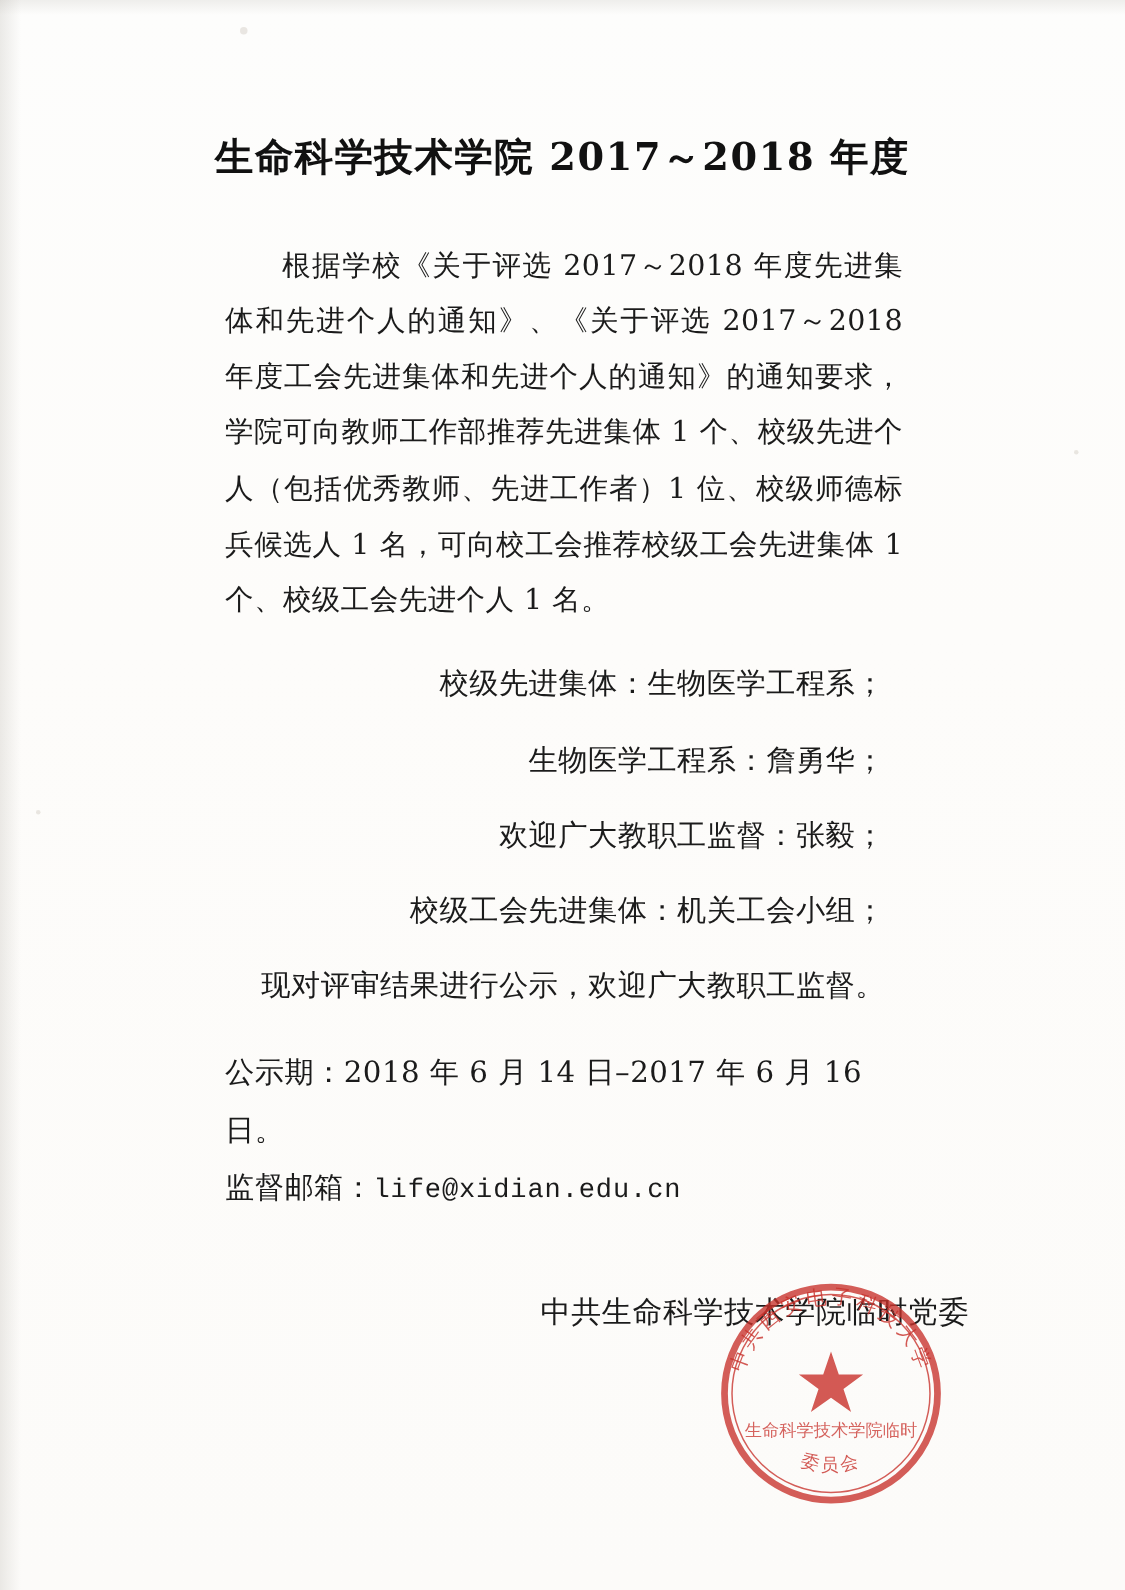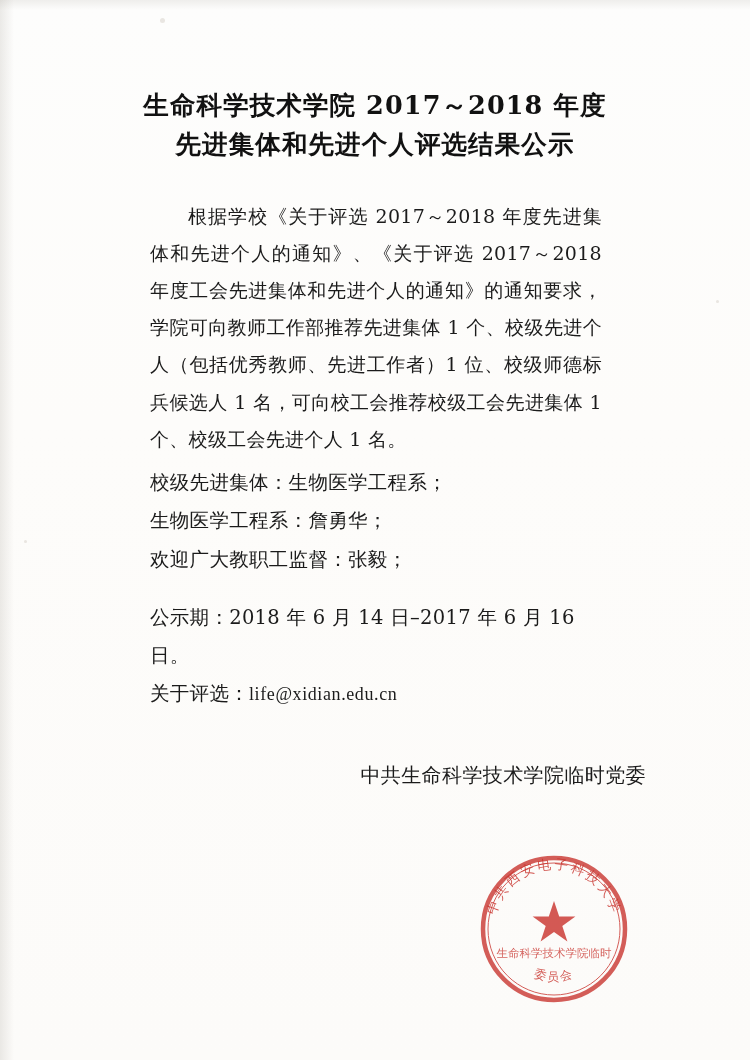--- a/index.html
+++ b/index.html
@@ -61,41 +61,42 @@
     line-height: 1.96;
     text-align: justify;
     text-justify: inter-ideograph;
     letter-spacing: .3px;
     color: #1b1b1b;
   }
   p.indent {
     text-indent: 2em;
   }
   p.list-item {
-    margin: 0;
+    margin: 12px;
     font-size: 19.5px;
     line-height: 1.96;
     letter-spacing: .3px;
     color: #1b1b1b;
+    text-align: right;
   }
 
   .gap-sm { height: 6px; }
 
   .footer-block {
     margin-top: 20px;
     padding: 0 148px 0 150px;
   }
   .footer-line {
     font-size: 19.5px;
     line-height: 1.95;
     letter-spacing: .3px;
     color: #1b1b1b;
   }
   .mono {
-    font-family: Liberation Serif, serif;
+    font-family: Liberation Mono, monospace;
     font-size: 18px;
     letter-spacing: .6px;
   }
 
   .sign-block {
     margin-top: 44px;
     padding-right: 104px;
     text-align: right;
   }
   .sign-line {
@@ -136,41 +137,42 @@
   <div class="edge-shadow-top"></div>
 
   <div class="scan-speck" style="left:160px;top:18px;width:5px;height:5px;"></div>
   <div class="scan-speck" style="left:24px;top:540px;width:3px;height:3px;"></div>
   <div class="scan-speck" style="left:716px;top:300px;width:3px;height:3px;"></div>
 
   <div class="content">
 
     <div class="title-block">
       <div class="title-line">生命科学技术学院 2017～2018 年度</div>
-      <div class="title-line">先进集体和先进个人评选结果公示</div>
     </div>
 
     <div class="body-block">
 
       <p class="para indent">根据学校《关于评选 2017～2018 年度先进集体和先进个人的通知》、《关于评选 2017～2018 年度工会先进集体和先进个人的通知》的通知要求，学院可向教师工作部推荐先进集体 1 个、校级先进个人（包括优秀教师、先进工作者）1 位、校级师德标兵候选人 1 名，可向校工会推荐校级工会先进集体 1 个、校级工会先进个人 1 名。</p>
 
 
       <div class="gap-sm"></div>
 
       <p class="list-item">校级先进集体：生物医学工程系；</p>
       <p class="list-item">生物医学工程系：詹勇华；</p>
       <p class="list-item">欢迎广大教职工监督：张毅；</p>
-
+      <p class="list-item">校级工会先进集体：机关工会小组；</p>
+
+      <p class="list-item">现对评审结果进行公示，欢迎广大教职工监督。</p>
 
     </div>
 
     <div class="footer-block">
       <div class="footer-line">公示期：2018 年 6 月 14 日–2017 年 6 月 16 日。</div>
       <div class="footer-line">
-        <span>关于评选：</span><span class="mono">life@xidian.edu.cn</span>
+        <span>监督邮箱：</span><span class="mono">life@xidian.edu.cn</span>
       </div>
     </div>
 
     <div class="sign-block">
       <div class="sign-line">中共生命科学技术学院临时党委</div>
 
     </div>
 
   </div>
 

